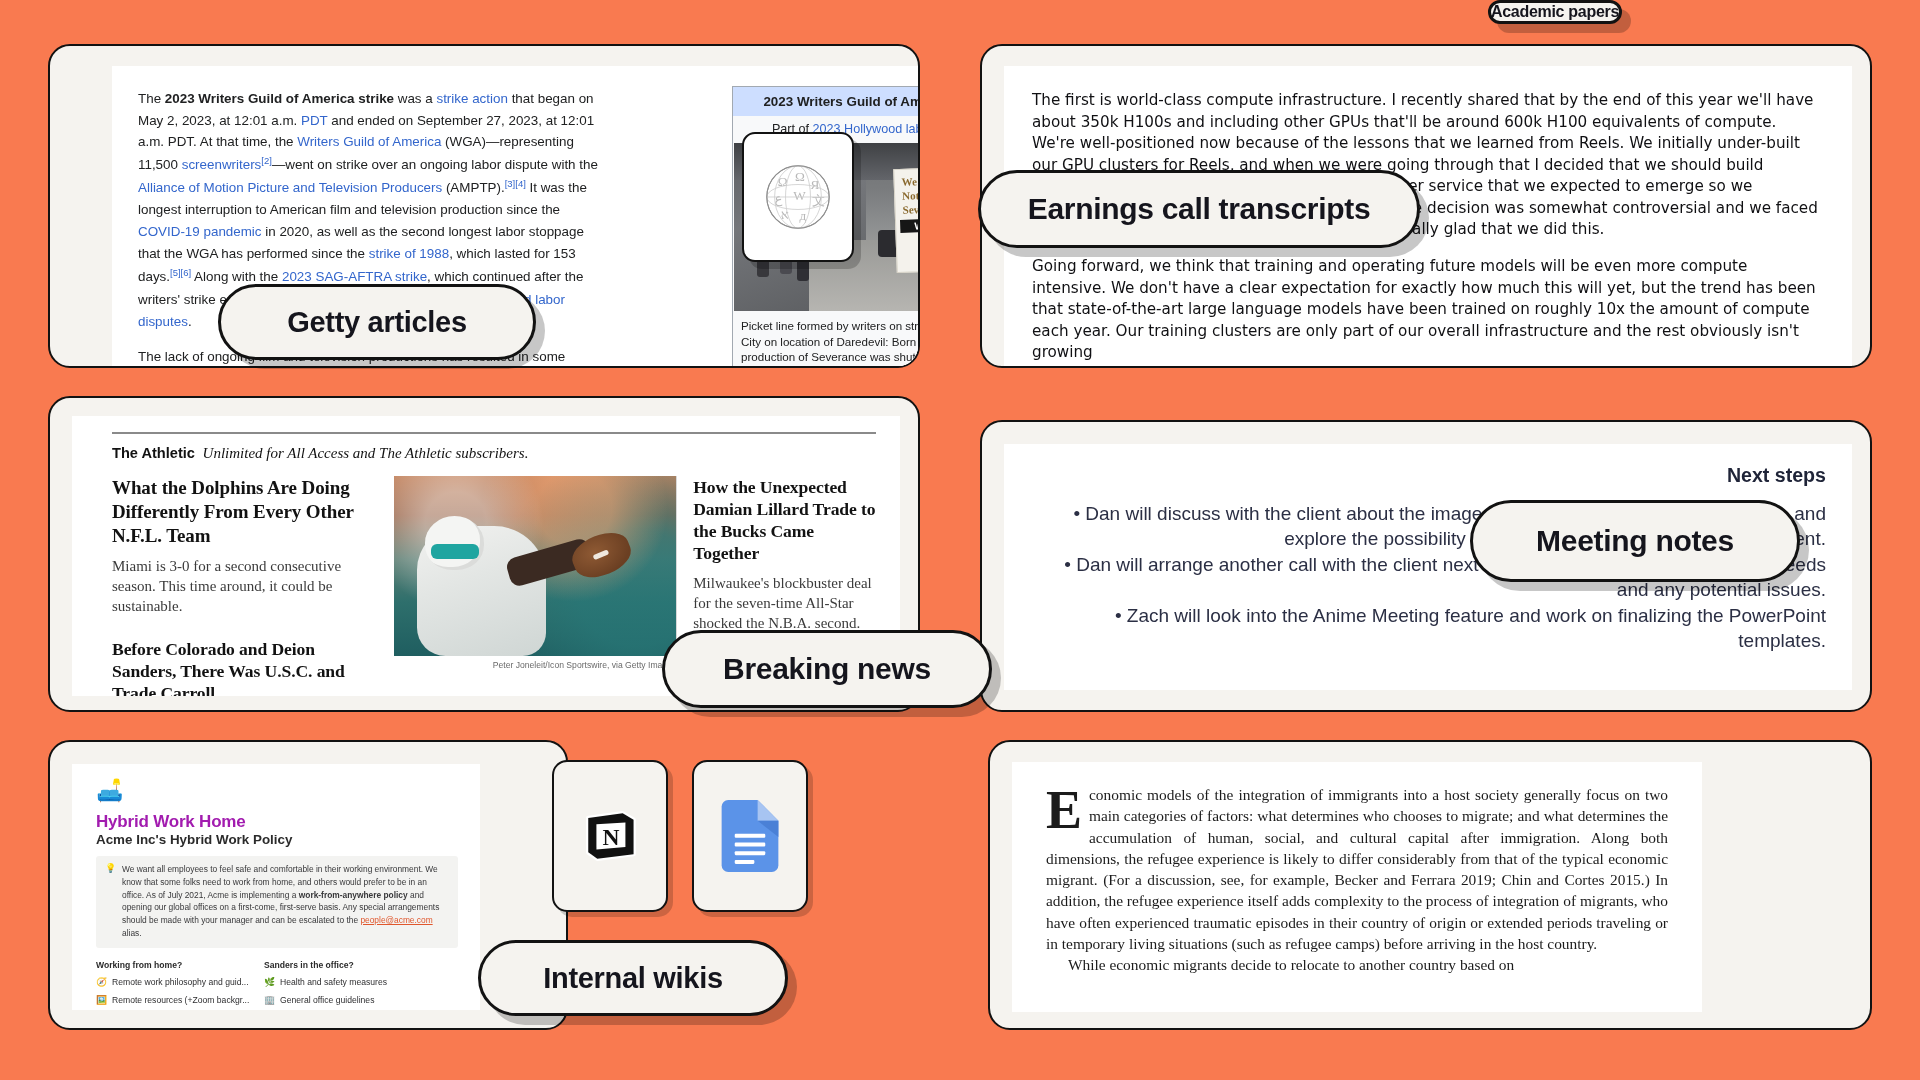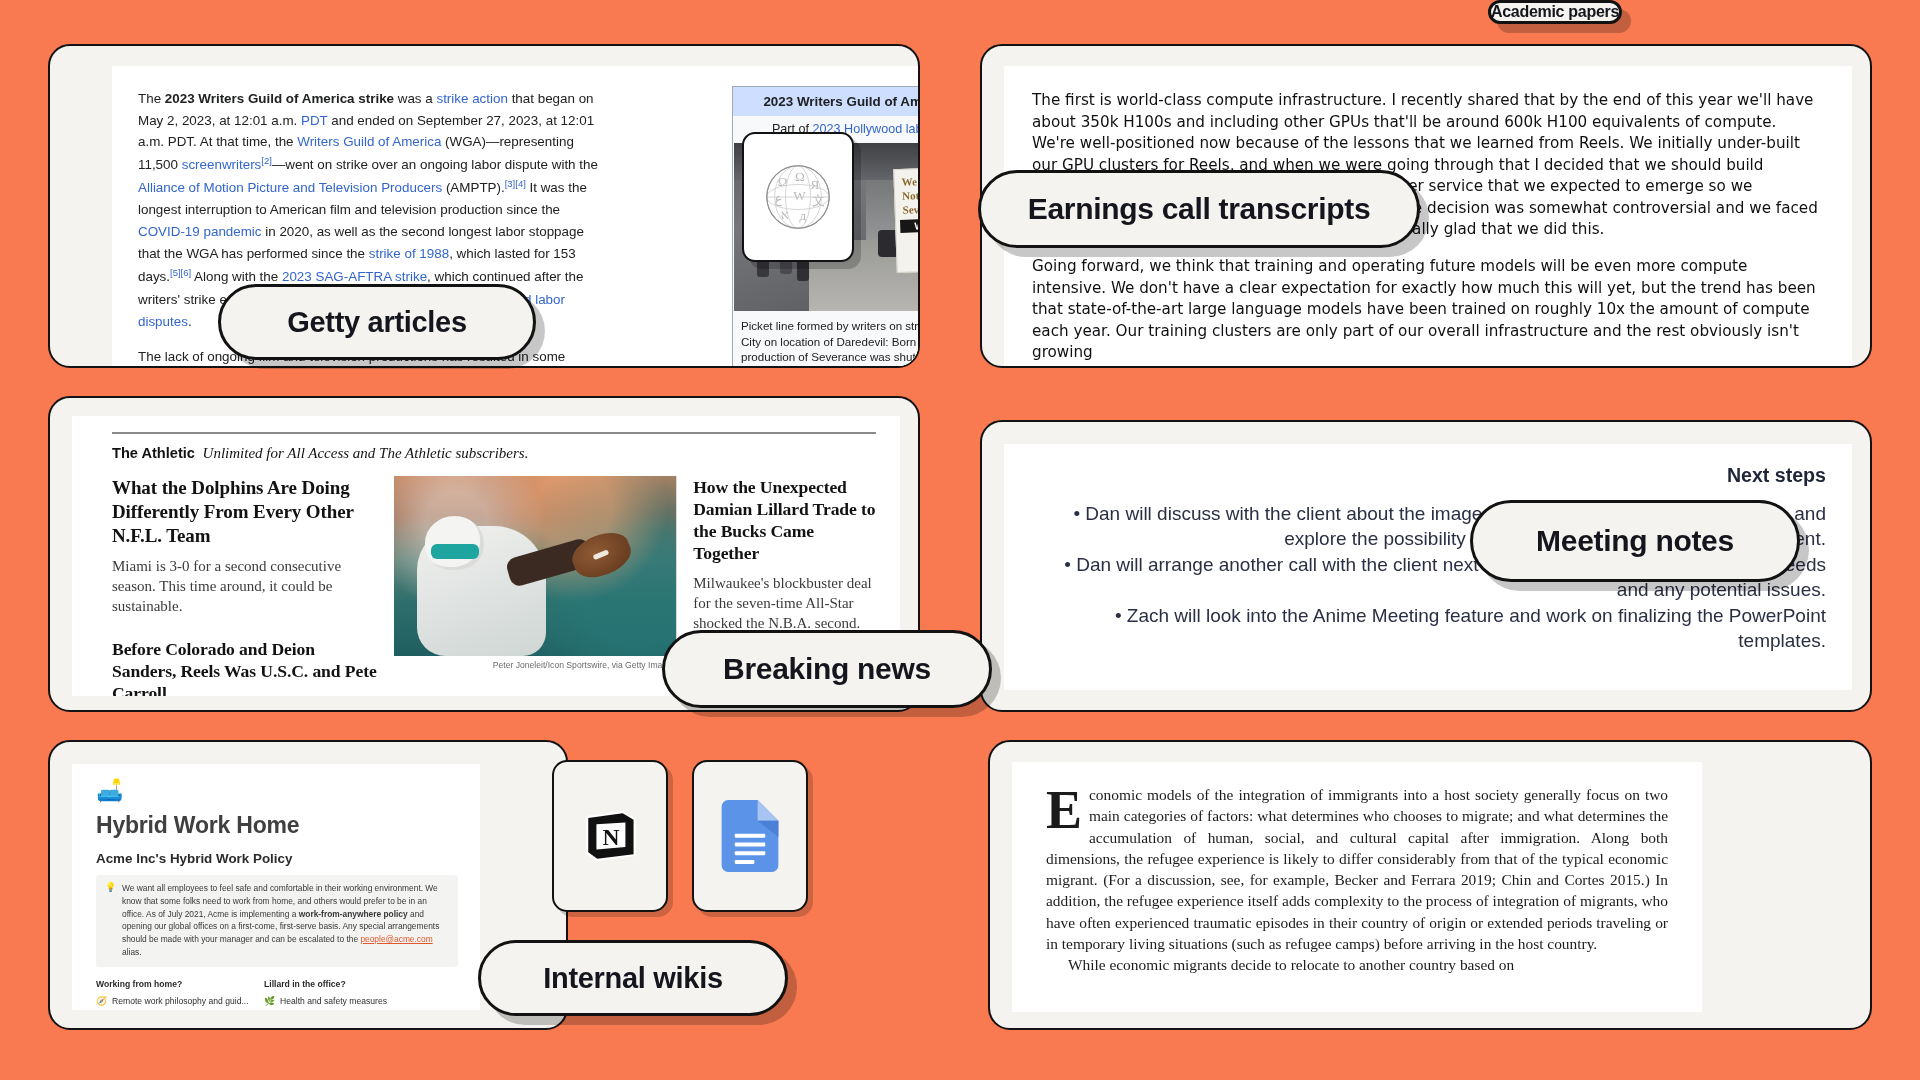--- a/index.html
+++ b/index.html
@@ -239,21 +239,21 @@
   #meeting-page { left: 22px; top: 22px; width: 848px; height: 246px; text-align: right; }
   .mt-wrap { padding: 20px 26px 0 30px; color: #2b2f44; }
   .mt-h { font-size: 19.6px; font-weight: 700; margin-bottom: 14px; color: #1f2438; }
   .mt-li { font-size: 19px; line-height: 1.32; margin-bottom: 1px; }
 
   
   #card-wiki { left: 48px; top: 740px; width: 520px; height: 290px; }
   #wiki-page { left: 22px; top: 22px; width: 408px; height: 246px; }
   .nw-wrap { padding: 16px 22px 0 24px; }
   .nw-emoji { font-size: 22px; line-height: 1; margin-bottom: 10px; }
-  .nw-h { font-size: 23px; font-weight: 700; color: #404040; margin-bottom: 12px; letter-spacing: -0.2px; }
+  .nw-h { font-size: 17px; font-weight: 700; color: #a21caf; margin-bottom: 0; letter-spacing: -0.2px; }
   .nw-sub { font-size: 13.4px; font-weight: 700; color: #2b2b2b; margin-bottom: 9px; }
   .nw-call {
     background: #f3f3f1; border-radius: 3px;
     padding: 7px 8px 8px 9px;
     display: flex; gap: 6px;
     font-size: 8.4px; line-height: 1.52; color: #38383a;
     margin-bottom: 12px;
   }
   .nw-call b { font-weight: 700; }
   .nw-link { color: #e0572d; text-decoration: underline; }
@@ -384,21 +384,21 @@
     <div class="card-inner" id="news-page">
       <div class="ath-wrap">
         <div class="ath-rule"></div>
         <div class="ath-brand"><b>The Athletic</b>&nbsp; <i>Unlimited for All Access and The Athletic subscribers.</i></div>
 
         <div class="ath-cols">
           <div class="ath-left">
             <div class="ath-h">What the Dolphins Are Doing Differently From Every Other N.F.L. Team</div>
             <div class="ath-d">Miami is 3-0 for a second consecutive season. This time around, it could be sustainable.</div>
             <div class="ath-gap"></div>
-            <div class="ath-h sm">Before Colorado and Deion Sanders, Reels Was U.S.C. and Pete Carroll</div>
+            <div class="ath-h sm">Before Colorado and Deion Sanders, There Was U.S.C. and Trade Carroll</div>
             <div class="ath-d">The Buffaloes are the flashiest team in</div>
           </div>
 
           <div class="ath-mid">
             <div class="ath-photo">
               <div class="ap-blur"></div>
               <div class="ap-player"></div>
               <div class="ap-helmet"></div>
               <div class="ap-teal"></div>
               <div class="ap-arm"></div>
@@ -444,21 +444,21 @@
                 <span class="nw-ic">🧭</span>
                 <span>Remote work philosophy and guid...</span>
               </div>
             <div class="nw-row">
                 <span class="nw-ic">🖼️</span>
                 <span>Remote resources (+Zoom backgr...</span>
               </div>
 
           </div>
           <div class="nw-col">
-            <div class="nw-ch">Lillard in the office?</div>
+            <div class="nw-ch">Sanders in the office?</div>
             <div class="nw-row">
                 <span class="nw-ic">🌿</span>
                 <span>Health and safety measures</span>
               </div>
             <div class="nw-row">
                 <span class="nw-ic">🏢</span>
                 <span>General office guidelines</span>
               </div>
 
           </div>

